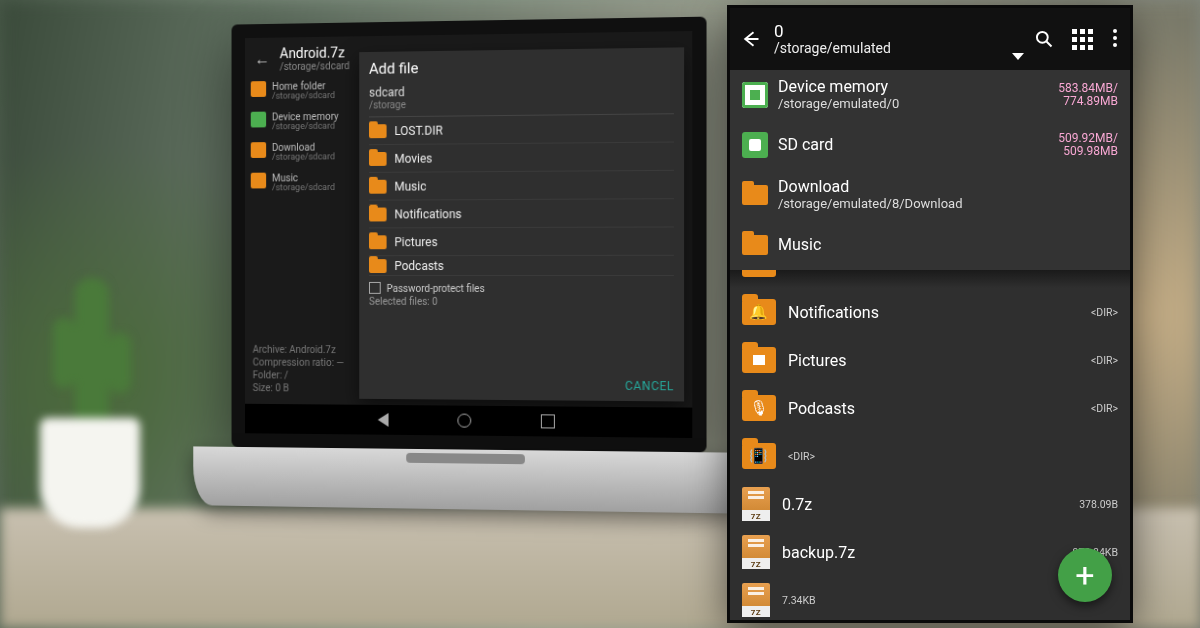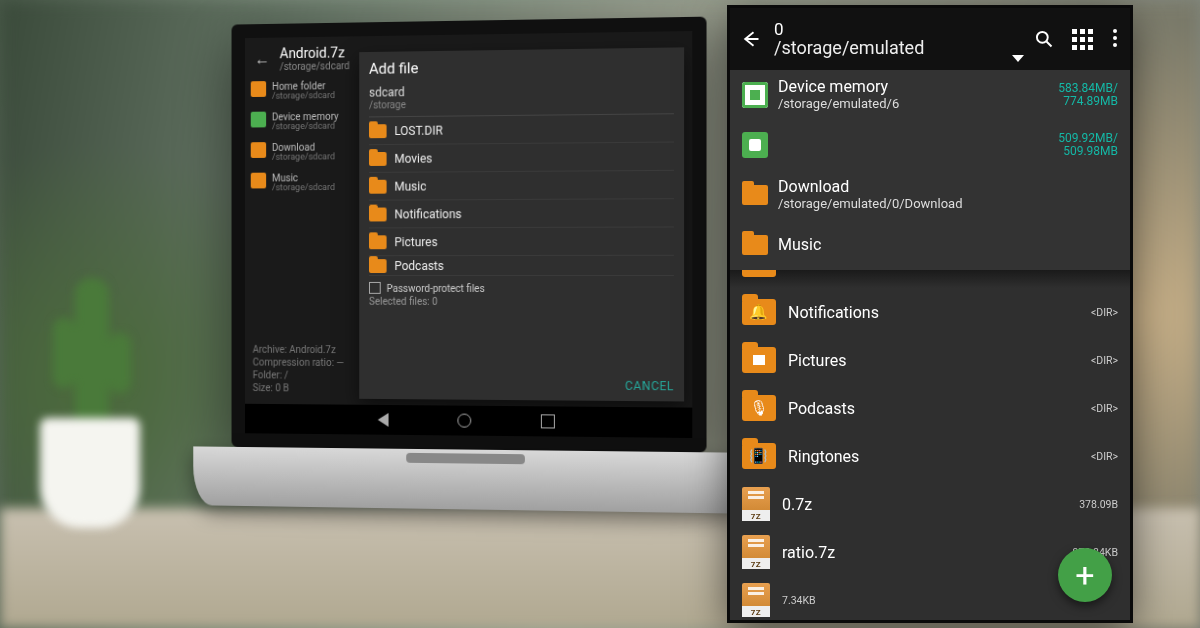--- a/index.html
+++ b/index.html
@@ -92,21 +92,21 @@
     position:absolute; right:70px; top:8px; width:400px; height:612px;
     background:#2a2a2a; color:#fff; font-size:15px;
     box-shadow: 0 0 0 3px #0a0a0a, 0 10px 40px rgba(0,0,0,.6);
     overflow:hidden;
   }
   .p-top { height:62px; background:#111; display:flex; align-items:center; padding:6px 10px; gap:12px;}
   .p-back { width:22px; height:22px; display:flex; align-items:center; justify-content:center;}
   .p-back svg{stroke:#fff;}
   .p-path { flex:1; line-height:1.1;}
   .p-path .ln1{ font-size:17px;}
-  .p-path .ln2{ font-size:18px; color:#eee; position:relative;}
+  .p-path .ln2{ font-size:14px; color:#eee; position:relative;}
   .p-path .ln2::after{content:"";position:absolute; right:-2px; bottom:-4px;
      border-left:6px solid transparent;border-right:6px solid transparent;border-top:7px solid #fff;}
   .p-icons{ display:flex; gap:18px; align-items:center;}
   .p-icons .ic{ width:20px;height:20px;}
   .grid9{ display:grid; grid-template-columns:repeat(3,5px); grid-template-rows:repeat(3,5px); gap:3px;}
   .grid9 i{background:#fff;}
   .dots3{ display:flex; flex-direction:column; gap:3px; align-items:center;}
   .dots3 i{width:4px;height:4px;background:#fff;border-radius:50%;}
 
   .p-favs{ background:#333; }
@@ -114,21 +114,21 @@
   .fic{ width:26px;height:26px; border-radius:3px; display:flex;align-items:center;justify-content:center; font-size:13px;}
   .fic.mem{ background:#fff; box-shadow:inset 0 0 0 3px #4caf50;}
   .fic.mem::after{content:"";width:10px;height:10px;background:#4caf50;}
   .fic.sd{ background:#4caf50;}
   .fic.sd::after{content:"";width:12px;height:12px;background:#fff;border-radius:2px;}
   .fic.folder{ width:26px;height:20px;background:#e88a1a;border-radius:2px;position:relative;}
   .fic.folder::before{content:"";position:absolute;left:0;top:-4px;width:12px;height:6px;background:#e88a1a;border-radius:2px 2px 0 0;}
   .ftxt{ flex:1; line-height:1.15;}
   .ftxt .n{ font-size:16px;}
   .ftxt .p{ font-size:13px; color:#ddd;}
-  .fsize{ text-align:right; font-size:12px; color:#14b8a6; line-height:1.1;}
+  .fsize{ text-align:right; font-size:12px; color:#f9a8d4; line-height:1.1;}
 
   .p-list{ background:#2f2f2f; height: calc(100% - 62px - 200px); overflow:hidden; position:relative;}
   .p-list::before{content:"";position:absolute;left:0;right:0;top:0;height:18px;
     background:linear-gradient(#1a1a1a,transparent);}
   .lrow{ display:flex; align-items:center; gap:12px; height:48px; padding:0 12px;}
   .lfold{ width:34px; height:26px; background:#e88a1a; border-radius:3px; position:relative; display:flex;align-items:center;justify-content:center;}
   .lfold::before{content:"";position:absolute;left:0;top:-5px;width:16px;height:7px;background:#e88a1a;border-radius:3px 3px 0 0;}
   .lfold .inner{ color:#fff;}
   .lfile{ width:28px;height:34px; background:linear-gradient(#e8a050,#c8802a); border-radius:2px; position:relative;display:flex;align-items:flex-end;justify-content:center;font-size:8px;font-weight:bold;color:#5a3a10;letter-spacing:.5px;}
   .lfile::before{content:"";position:absolute;top:4px;left:6px;right:6px;height:3px;background:#fff;opacity:.85;box-shadow:0 5px 0 #fff;}
@@ -297,41 +297,42 @@
           </div>
         </div>
     </div>
   </div>
 
   <div class="p-favs">
     <div class="fav">
       <div class="fic mem"></div>
       <div class="ftxt">
           <div class="n">Device memory</div>
-          <div class="p">/storage/emulated/6</div>
+          <div class="p">/storage/emulated/0</div>
         </div>
       <div class="fsize">
           <div>583.84MB/</div>
           <div>774.89MB</div>
         </div>
     </div>
     <div class="fav">
       <div class="fic sd"></div>
       <div class="ftxt">
+          <div class="n">SD card</div>
         </div>
       <div class="fsize">
           <div>509.92MB/</div>
           <div>509.98MB</div>
         </div>
     </div>
     <div class="fav">
       <div class="fic folder"></div>
       <div class="ftxt">
           <div class="n">Download</div>
-          <div class="p">/storage/emulated/0/Download</div>
+          <div class="p">/storage/emulated/8/Download</div>
         </div>
     </div>
     <div class="fav">
       <div class="fic folder"></div>
       <div class="ftxt">
           <div class="n">Music</div>
         </div>
     </div>
   </div>
 
@@ -361,35 +362,34 @@
       <div class="lfold">
           <span class="inner">🎙</span>
         </div>
       <div class="lname">Podcasts</div>
       <div class="lmeta dir">DIR</div>
     </div>
     <div class="lrow">
       <div class="lfold">
           <span class="inner">📳</span>
         </div>
-      <div class="lname">Ringtones</div>
       <div class="lmeta dir">DIR</div>
     </div>
     <div class="lrow">
       <div class="lfile">
           <span>7Z</span>
         </div>
       <div class="lname">0.7z</div>
       <div class="lmeta">378.09B</div>
     </div>
     <div class="lrow">
       <div class="lfile">
           <span>7Z</span>
         </div>
-      <div class="lname">ratio.7z</div>
+      <div class="lname">backup.7z</div>
       <div class="lmeta">970.84KB</div>
     </div>
     <div class="lrow">
       <div class="lfile">
           <span>7Z</span>
         </div>
       <div class="lmeta">7.34KB</div>
     </div>
   </div>
 

